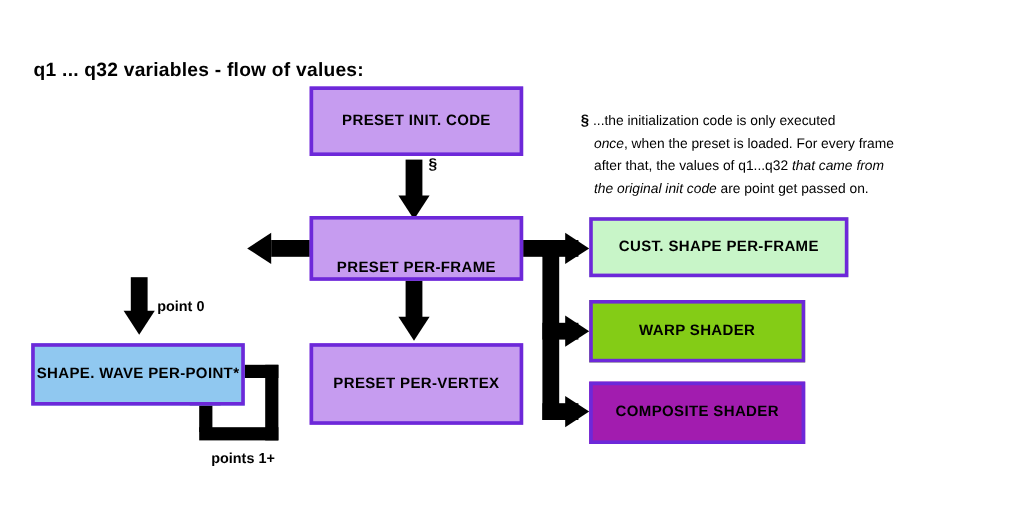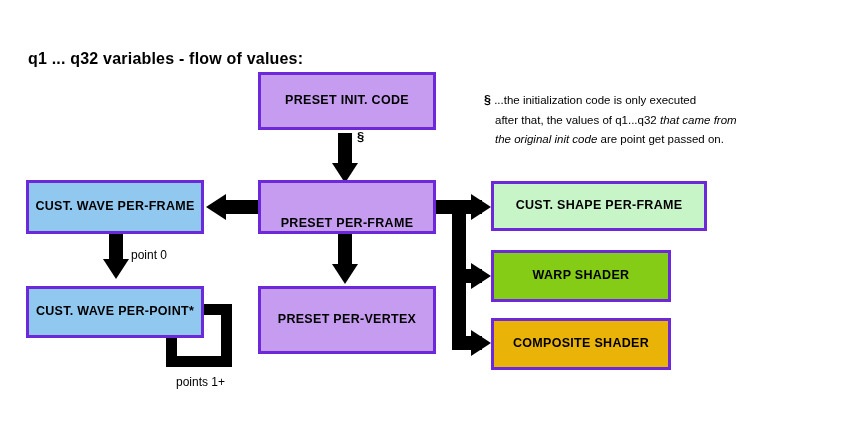--- a/index.html
+++ b/index.html
@@ -76,21 +76,21 @@
   .arrow.right {
     border-top: 13px solid transparent;
     border-bottom: 13px solid transparent;
     border-left: 20px solid #000000;
   }
 
   
   .edge-label {
     position: absolute;
     font-size: 12px;
-    font-weight: normal;
+    font-weight: bold;
     white-space: nowrap;
     text-align: center;
   }
   .marker-label {
     position: absolute;
     font-size: 13px;
     font-weight: bold;
     white-space: nowrap;
   }
 
@@ -114,20 +114,21 @@
 </style>
 </head>
 <body>
 
 <div id="canvas">
 
   <div class="title">q1 ... q32 variables - flow of values:</div>
 
   <div class="note">
     <span class="note-line"><span class="sym">§</span> <span>...the initialization code is only executed</span></span>
+    <span class="note-line indent"><span class="it">once</span><span>, when the preset is loaded.  For every frame</span></span>
     <span class="note-line indent"><span>after that, the values of q1...q32 </span><span class="it">that came from</span></span>
     <span class="note-line indent"><span class="it">the original init code</span><span> are point get passed on.</span></span>
   </div>
 
   <div class="bar" style="left:338px; top:133px; width:14px; height:34px;"></div>
   <div class="arrow down" style="left:332px; top:163px;"></div>
   <div class="marker-label" style="left:357px; top:129px;">§</div>
 
   <div class="bar" style="left:226px; top:200px; width:36px; height:14px;"></div>
   <div class="arrow left" style="left:206px; top:194px;"></div>
@@ -163,33 +164,30 @@
   </div>
 
   <div class="node" style="left:258px; top:180px; width:178px; height:54px; background:#C69CF0;align-items:flex-end;">
     <span>PRESET PER-FRAME</span>
   </div>
 
   <div class="node" style="left:258px; top:286px; width:178px; height:68px; background:#C69CF0;">
     <span>PRESET PER-VERTEX</span>
   </div>
 
-  <div class="node" style="left:26px; top:180px; width:178px; height:54px; background:#90C8F0;">
-    <span>CUST. WAVE PER-FRAME</span>
-  </div>
 
   <div class="node" style="left:26px; top:286px; width:178px; height:52px; background:#90C8F0;">
-    <span>CUST. WAVE PER-POINT*</span>
+    <span>SHAPE. WAVE PER-POINT*</span>
   </div>
 
   <div class="node" style="left:491px; top:181px; width:216px; height:50px; background:#C8F5C8;">
     <span>CUST. SHAPE PER-FRAME</span>
   </div>
 
   <div class="node" style="left:491px; top:250px; width:180px; height:52px; background:#84cc16;">
     <span>WARP SHADER</span>
   </div>
 
-  <div class="node" style="left:491px; top:318px; width:180px; height:52px; background:#eab308;">
+  <div class="node" style="left:491px; top:318px; width:180px; height:52px; background:#a21caf;">
     <span>COMPOSITE SHADER</span>
   </div>
 
 </div>
 
 </body></html>

